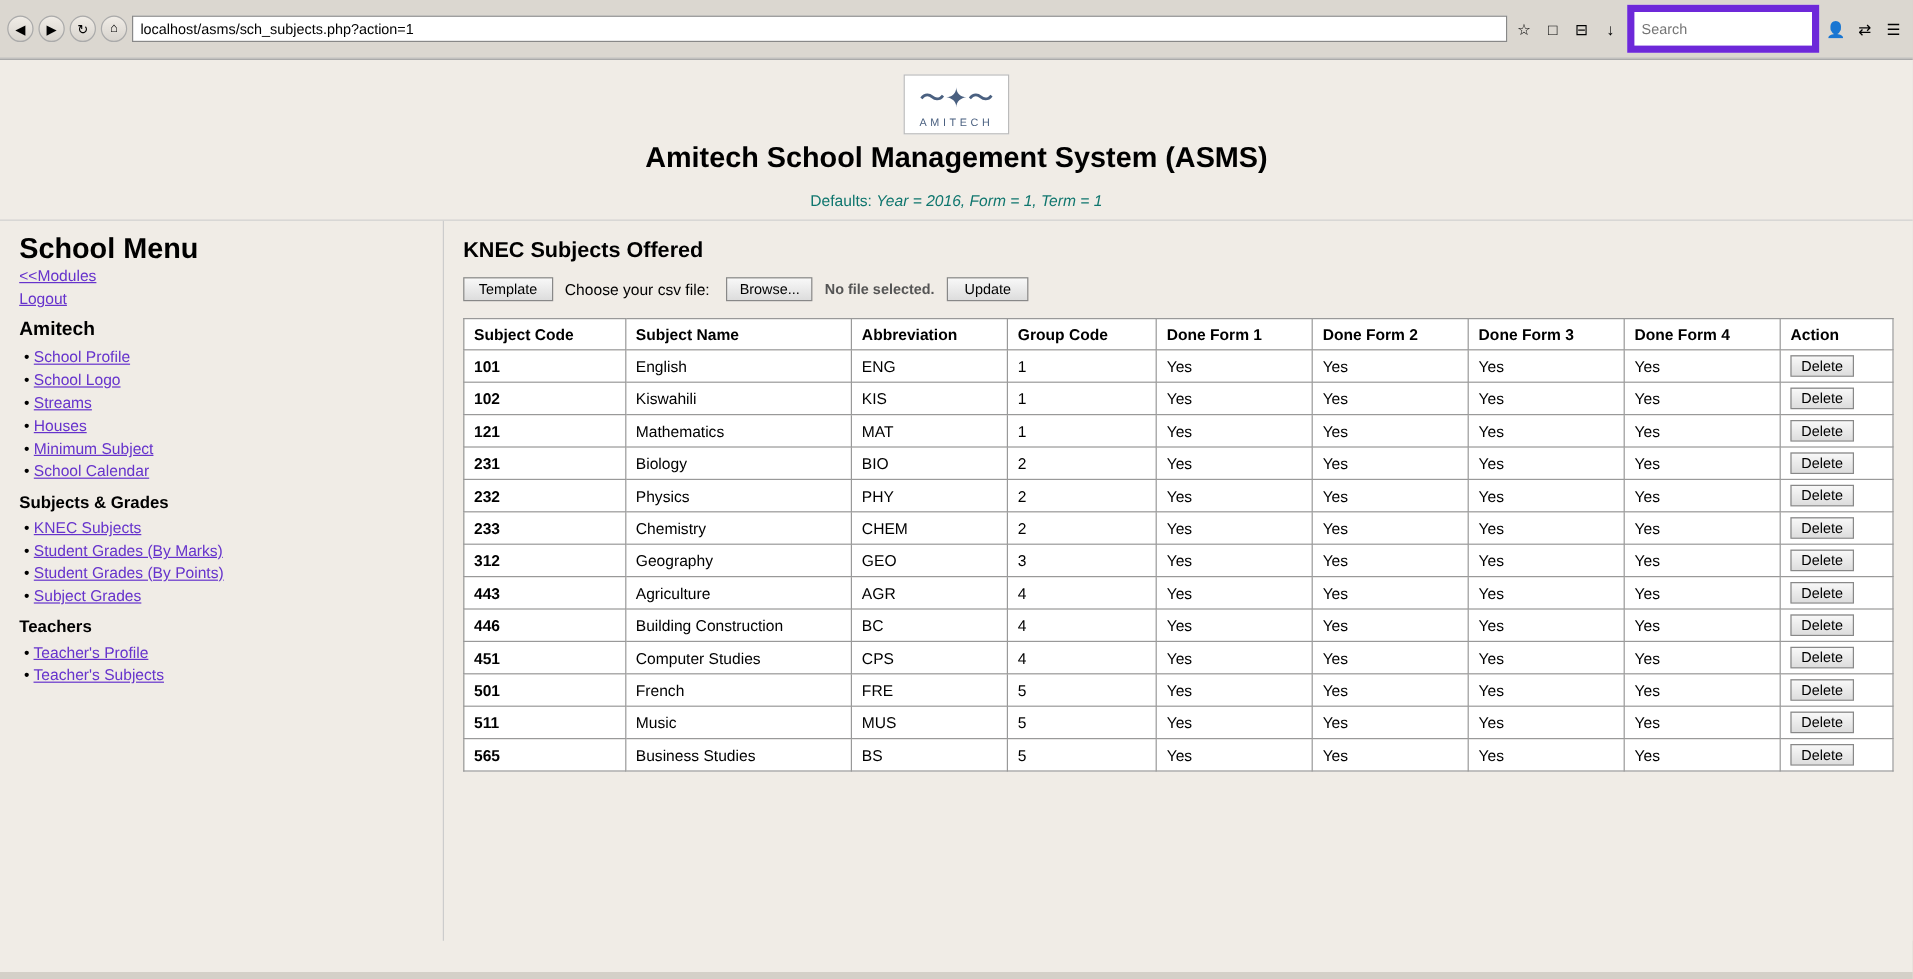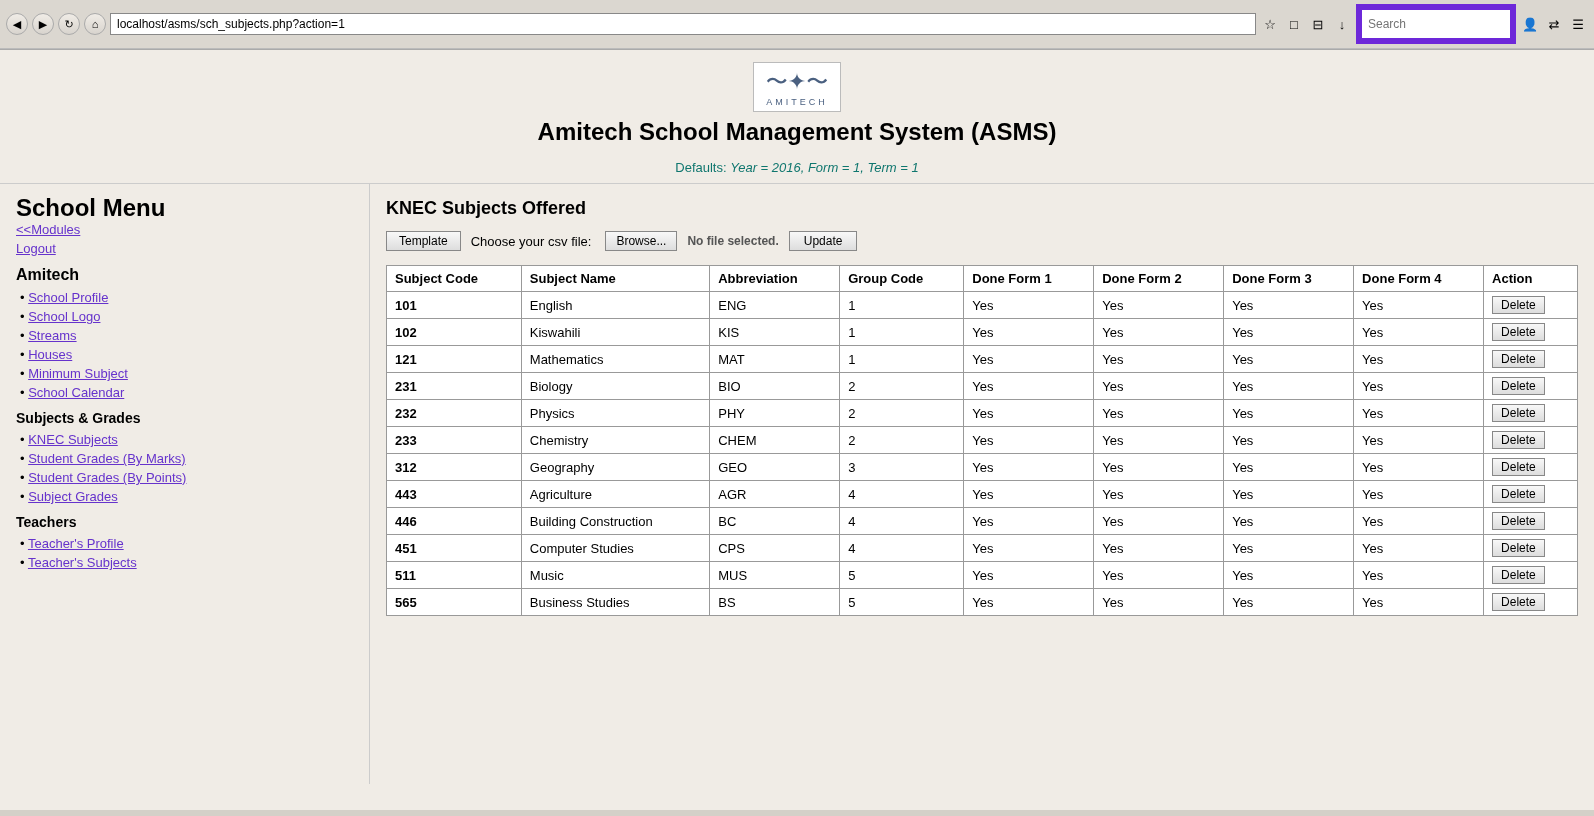--- a/index.html
+++ b/index.html
@@ -304,20 +304,31 @@
     <td>Computer Studies</td>
     <td>CPS</td>
     <td>4</td>
     <td>Yes</td>
     <td>Yes</td>
     <td>Yes</td>
     <td>Yes</td>
     <td><button class="btn-delete">Delete</button></td>
   </tr>
             <tr>
+    <td>501</td>
+    <td>French</td>
+    <td>FRE</td>
+    <td>5</td>
+    <td>Yes</td>
+    <td>Yes</td>
+    <td>Yes</td>
+    <td>Yes</td>
+    <td><button class="btn-delete">Delete</button></td>
+  </tr>
+            <tr>
     <td>511</td>
     <td>Music</td>
     <td>MUS</td>
     <td>5</td>
     <td>Yes</td>
     <td>Yes</td>
     <td>Yes</td>
     <td>Yes</td>
     <td><button class="btn-delete">Delete</button></td>
   </tr>

